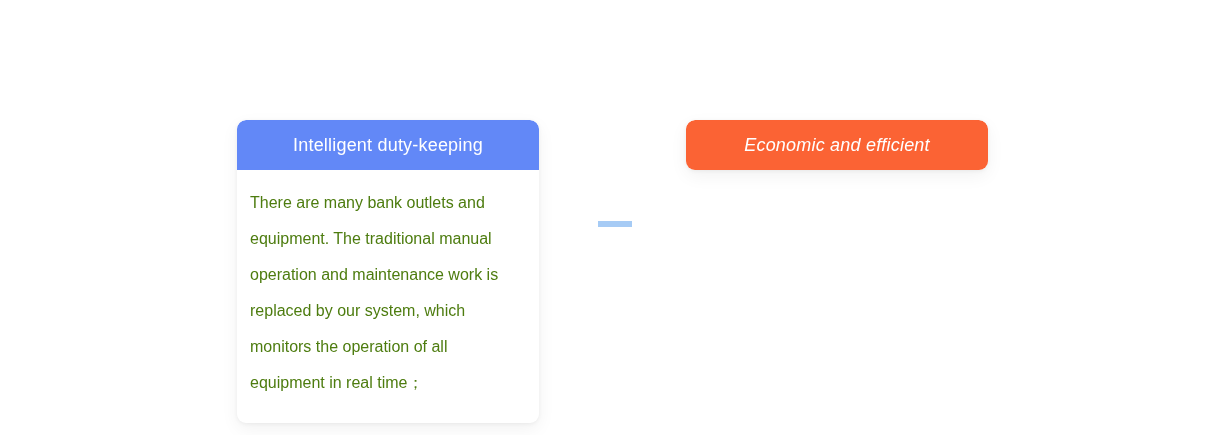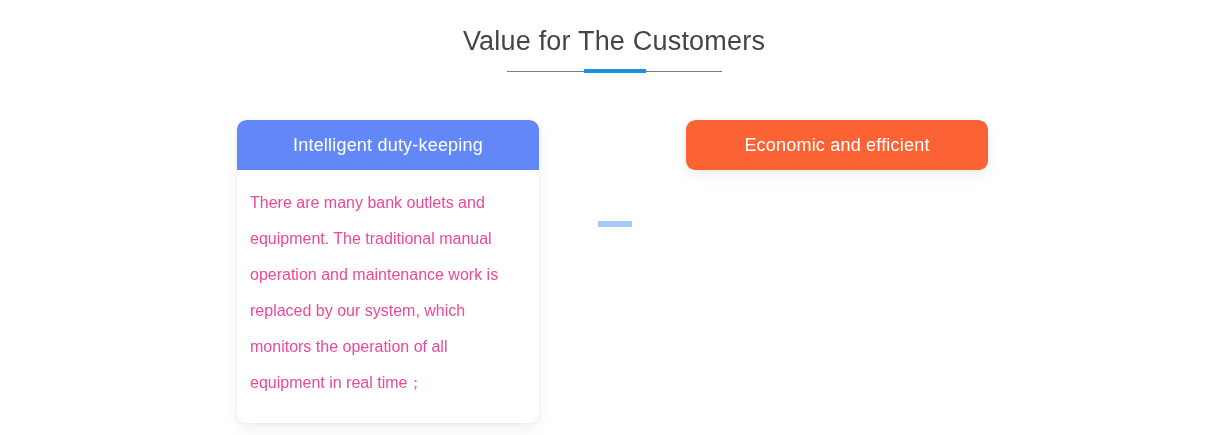--- a/index.html
+++ b/index.html
@@ -82,53 +82,46 @@
     line-height: 50px;
     text-align: center;
     color: #ffffff;
     font-size: 18px;
     font-weight: 400;
     letter-spacing: 0.2px;
     border-radius: 9px 9px 0 0;
     white-space: nowrap;
   }
   .head-blue   { background: #6288f7; }
-  .head-orange { background: #fb6334; }
+  .head-orange { background: #fb6334; font-style: italic; }
 
   .card-body {
     padding: 15px 13px 22px 13px;
     font-size: 16px;
     line-height: 36px;
-    color: #ec4899;
+    color: #4d7c0f;
     text-align: left;
     word-break: normal;
   }
 
   
   .connector {
     position: absolute;
     left: 598px;
     top: 221px;
     width: 34px;
     height: 6px;
     background: #a6cbf5;
   }
 </style>
 </head>
 <body>
 
 <div class="page">
 
-  <div class="section-header">
-    <div class="section-title">Value for The Customers</div>
-    <div class="title-rule">
-      <div class="title-rule-base"></div>
-      <div class="title-rule-accent"></div>
-    </div>
-  </div>
 
   <div class="cards">
 
     <div class="card card-left">
       <div class="card-head head-blue">Intelligent duty-keeping</div>
       <div class="card-body">There are many bank outlets and equipment. The traditional manual operation and maintenance work is replaced by our system, which monitors the operation of all equipment in real time；</div>
     </div>
 
     <div class="card card-right">
       <div class="card-head head-orange">Economic and efficient</div>

